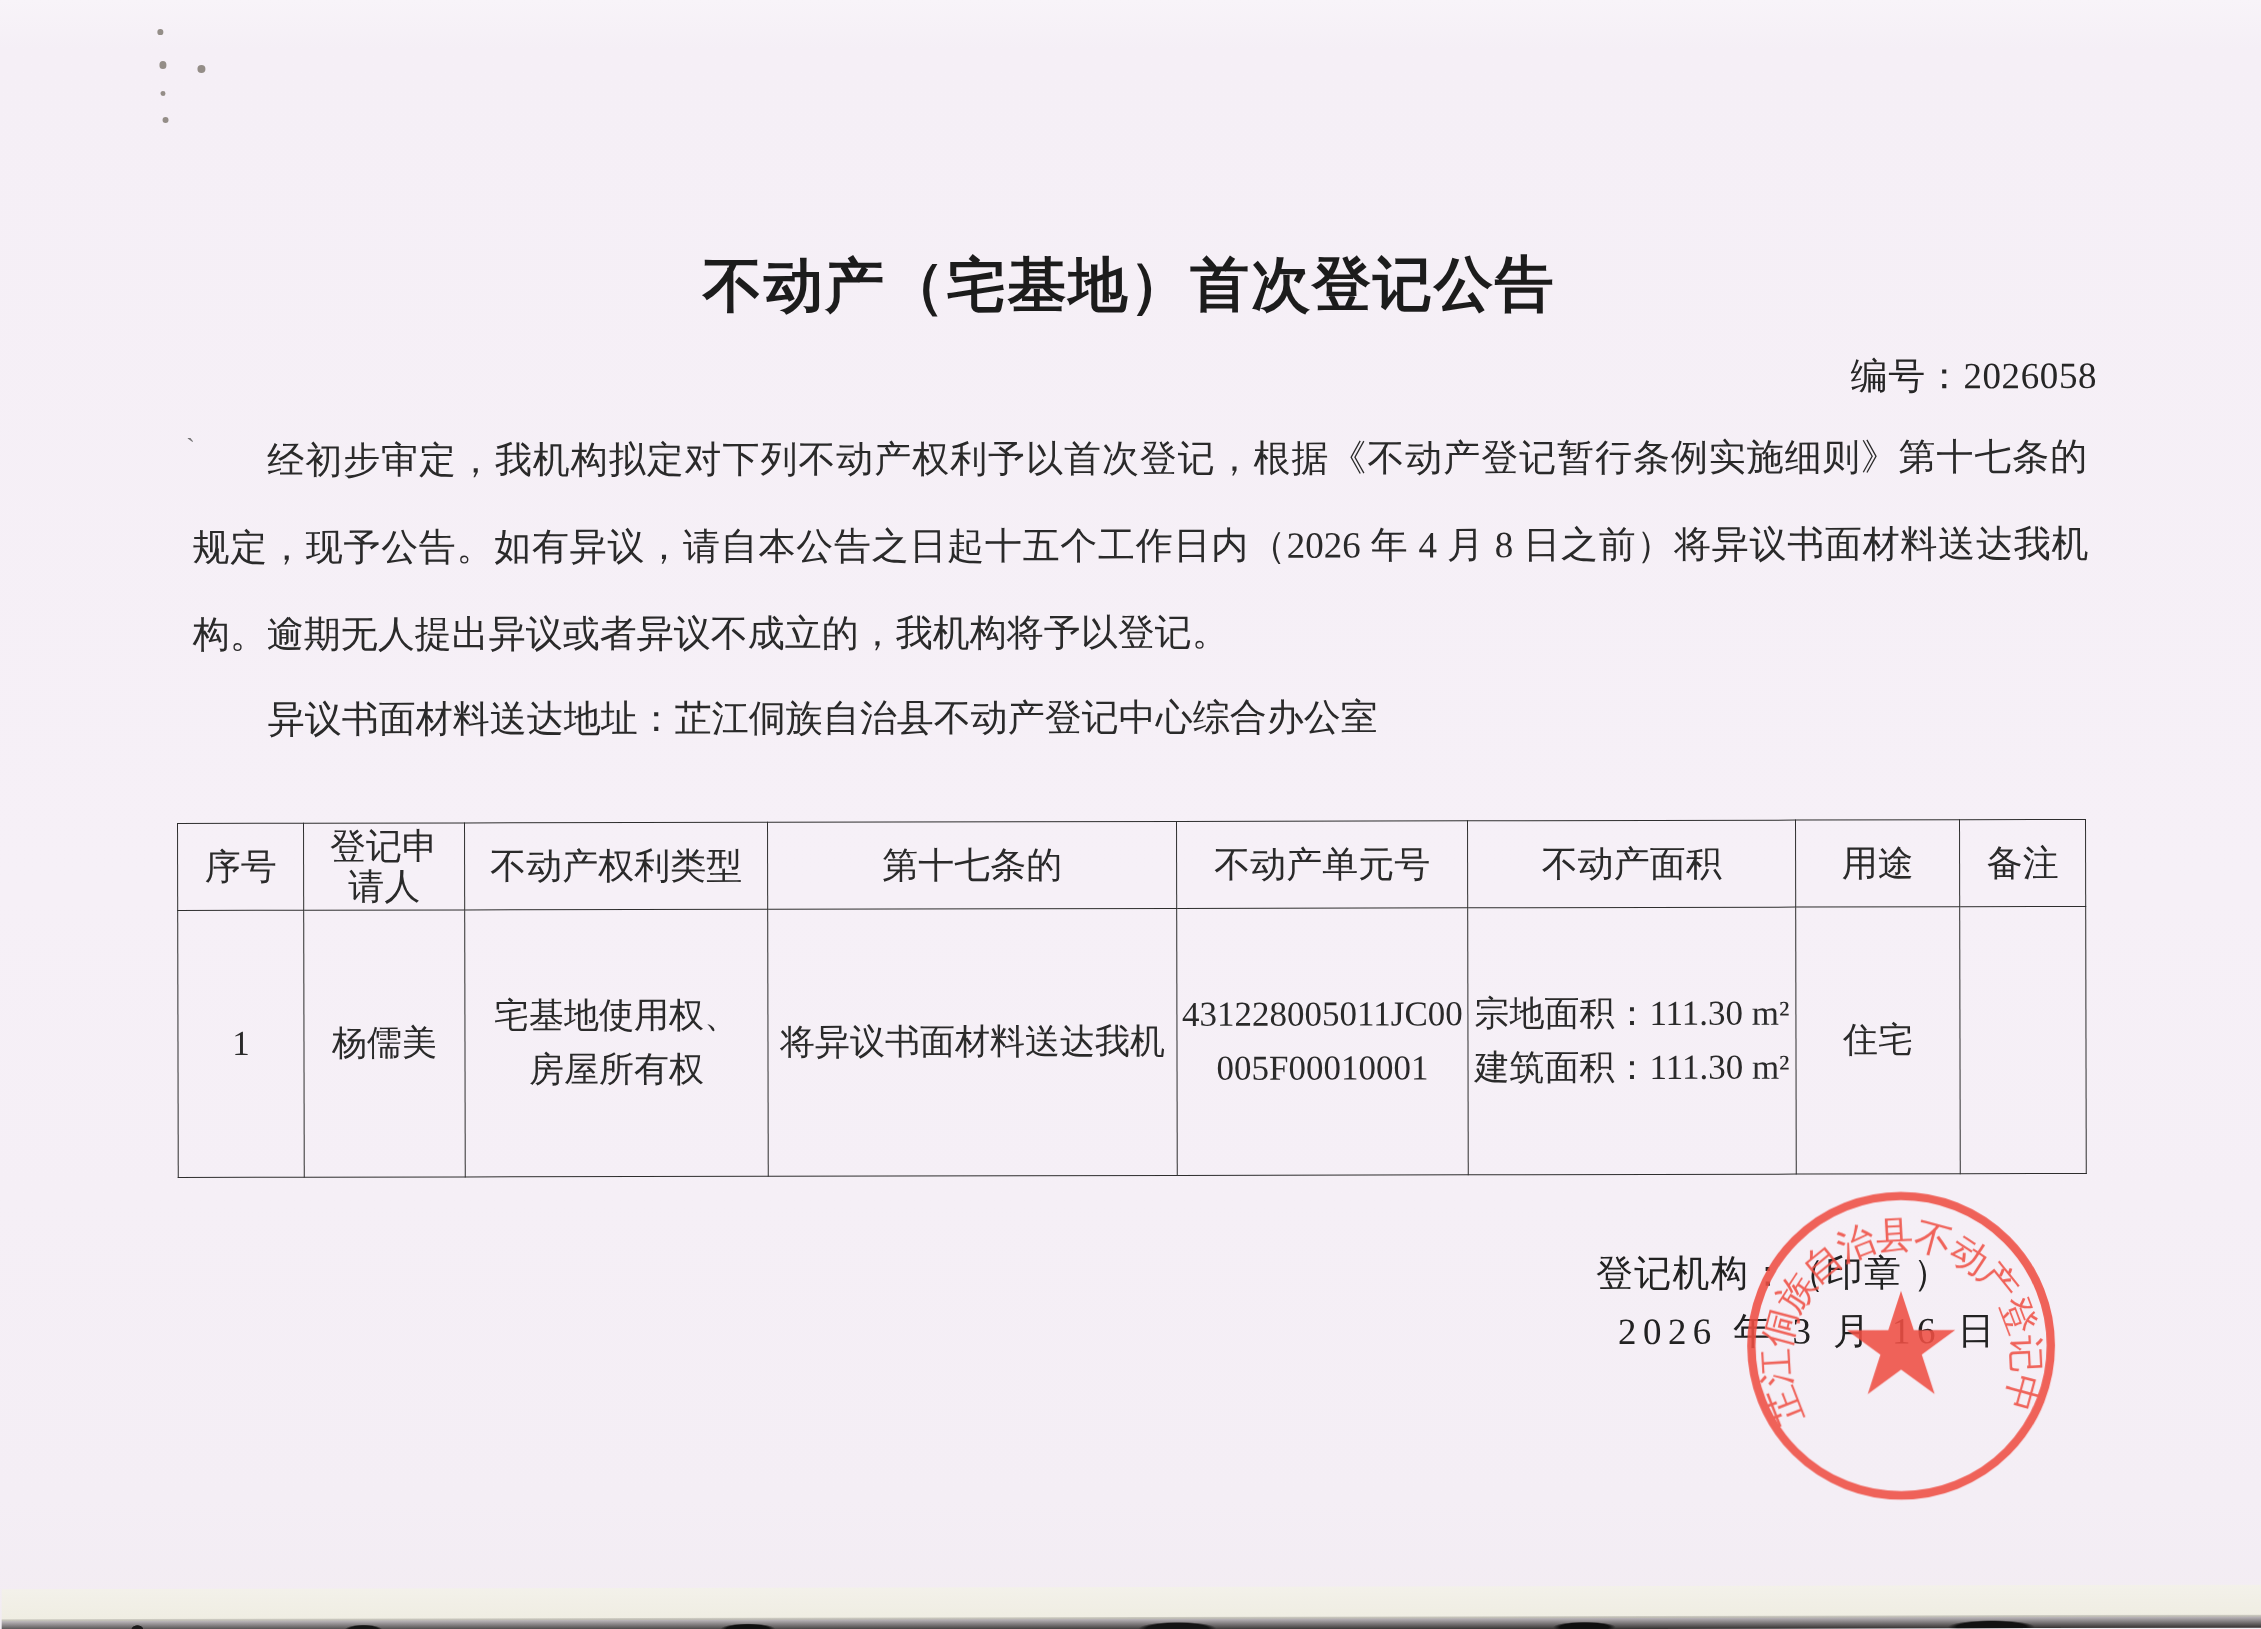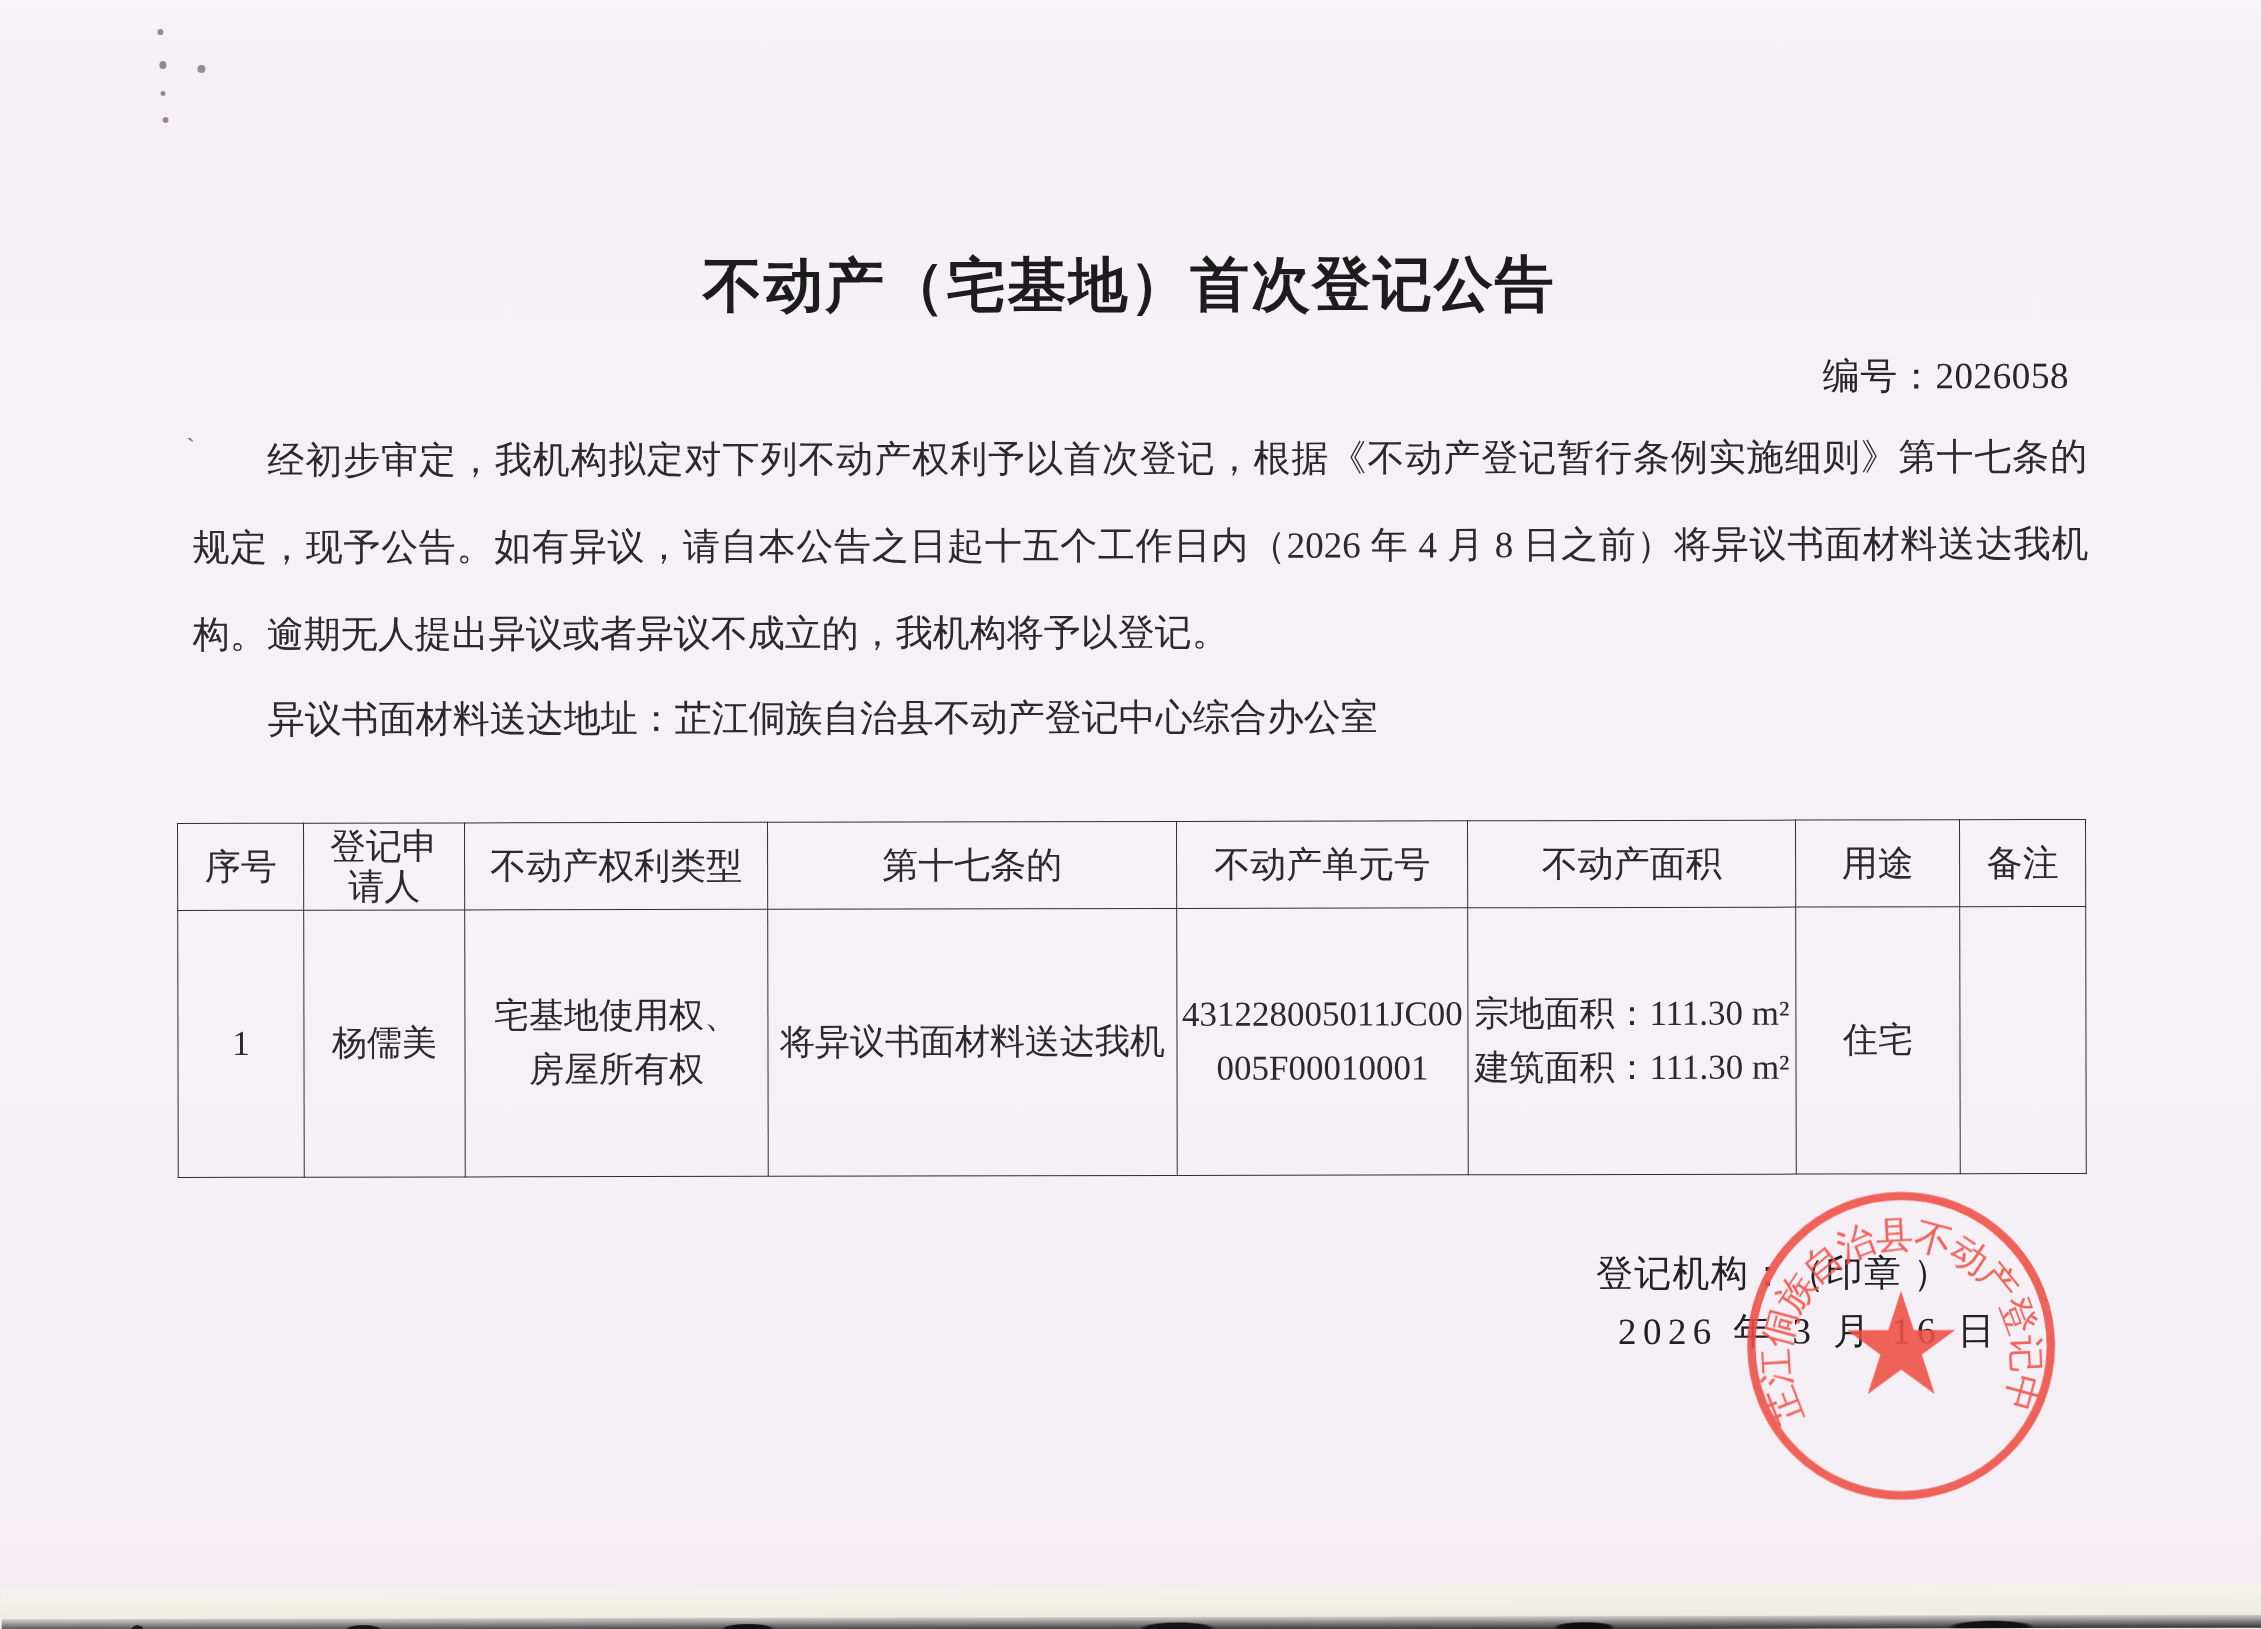--- a/index.html
+++ b/index.html
@@ -14,21 +14,21 @@
       linear-gradient(180deg,#f8f4f9 0%,#f5eff6 3%,#f6f0f7 55%,#f4eef5 92%,#f2ecf2 100%);
     color:#262626;
   }
   #sheet{position:absolute;inset:0;transform:rotate(-0.12deg);}
   .abs{position:absolute;}
   .doc-title{
     left:0;right:0;top:246px;text-align:center;
     font-size:59px;font-weight:bold;letter-spacing:1.9px;color:#1c1c1c;
   }
   .doc-number{
-    top:353px;right:191px;font-size:37px;letter-spacing:0.6px;font-family:Liberation Serif, serif;
+    top:353px;right:163px;font-size:37px;letter-spacing:0.6px;font-family:Liberation Serif, serif;
   }
   .para-line{font-size:37px;line-height:52px;color:#2a2a2a;}
   .jline{text-align:justify;text-align-last:justify;}
   .line1{top:433px;left:268px;width:1820px;}
   .line2{top:520px;left:193px;width:1896px;}
   .line3{top:607px;left:193px;}
   .line4{top:692px;left:268px;}
   .line5{top:779px;left:274px;letter-spacing:1.3px;}
 
   table.announce{

